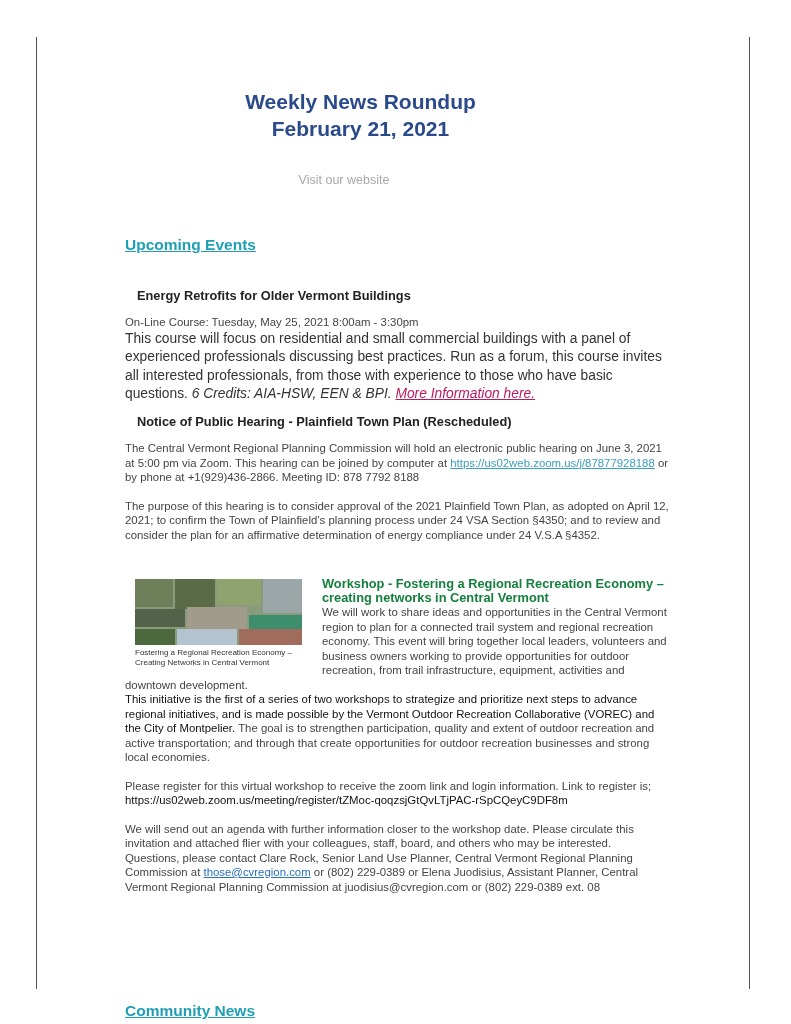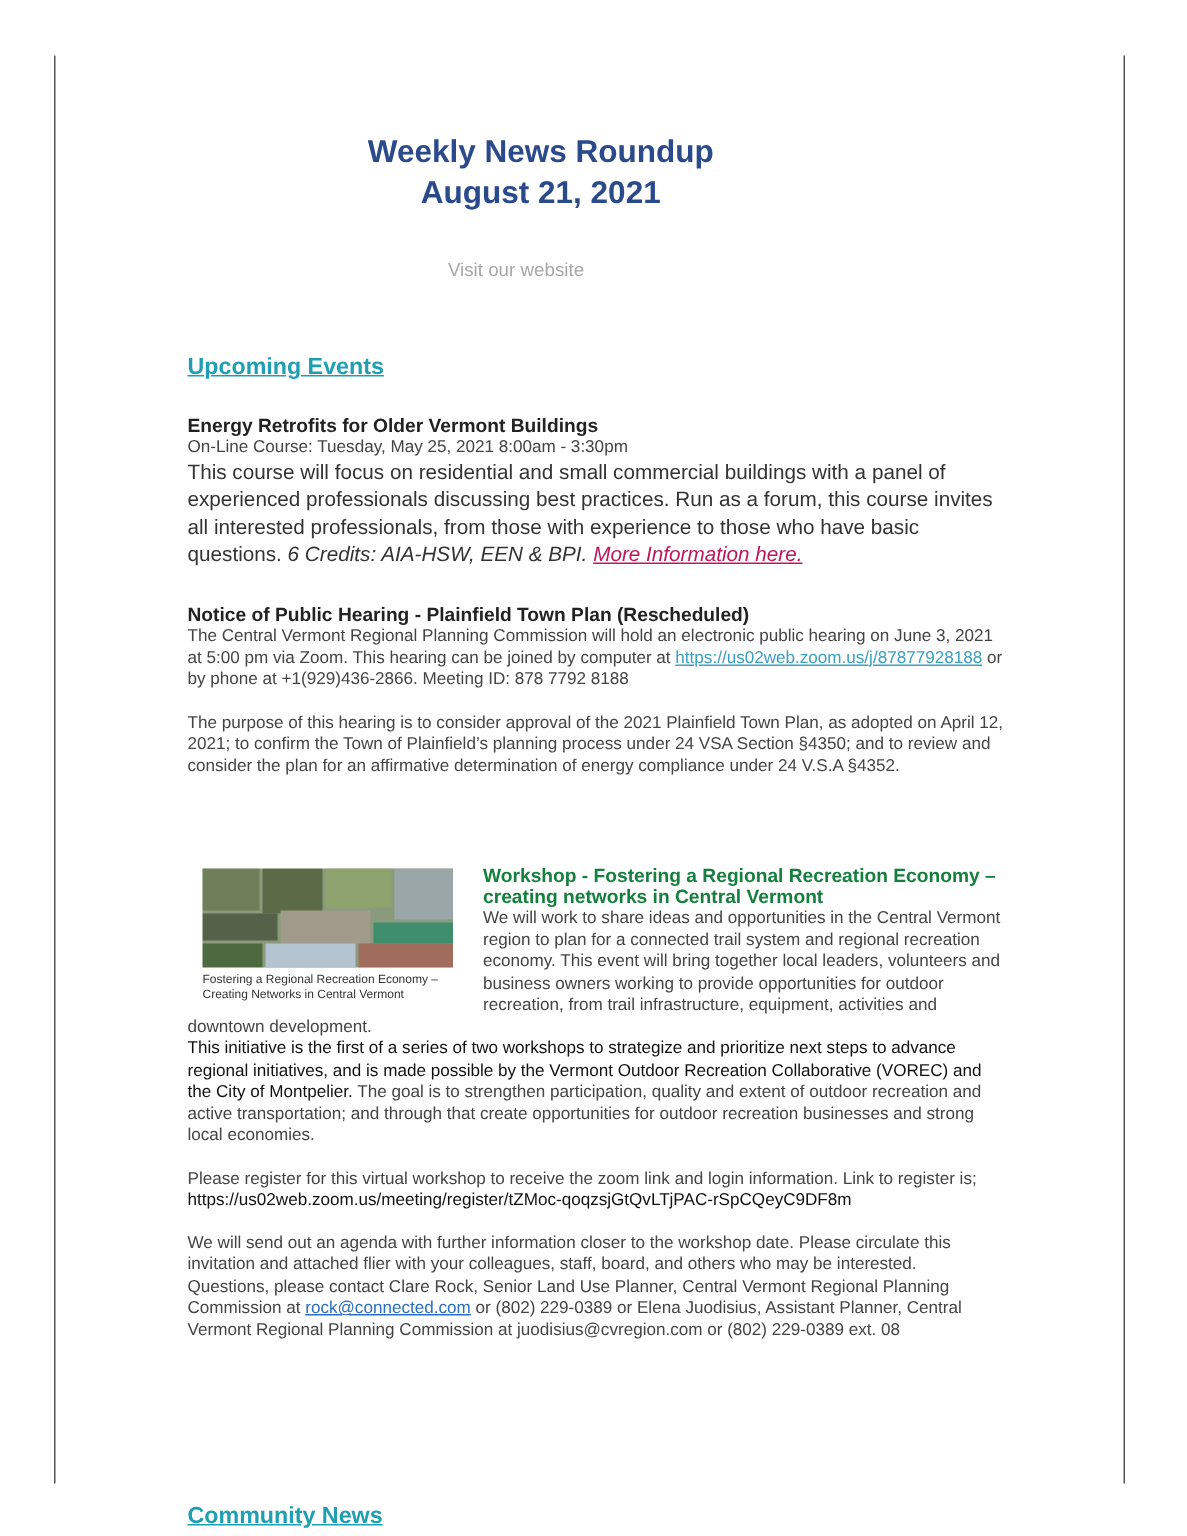--- a/index.html
+++ b/index.html
@@ -5,21 +5,21 @@
   html, body { margin: 0; padding: 0; background: #ffffff; }
   body { width: 791px; height: 1024px; position: relative; overflow: hidden; font-family: "Liberation Sans", sans-serif; color: #333; }
   .frame-line { position: absolute; top: 37px; width: 1px; height: 952px; background: #555; }
   .frame-left { left: 36px; }
   .frame-right { left: 749px; }
   .header { position: absolute; top: 88px; left: 0; width: 721px; text-align: center; }
   .title { color: #2b4a8c; font-weight: bold; font-size: 21px; line-height: 27px; }
   .visit { position: absolute; top: 173px; left: 0; width: 688px; text-align: center; color: #a7a7a7; font-size: 12.5px; }
   .section-heading { position: absolute; left: 125px; color: #1e9fb3; font-weight: bold; font-size: 15.5px; text-decoration: underline; }
   .content { position: absolute; left: 125px; width: 545px; font-family: "Liberation Sans", sans-serif; }
-  .ev-title { font-weight: bold; font-size: 12.8px; color: #222; margin: 0; }
+  .ev-title { font-weight: bold; font-size: 12.8px; color: #222; margin: 12px; }
   .small { font-size: 11.4px; line-height: 14.5px; color: #444; margin: 0; }
   .large { font-size: 13.8px; line-height: 18.5px; color: #333; margin: 0; }
   .dark { color: #111; }
   a.link { color: #3a9fc0; text-decoration: underline; }
   a.link-blue { color: #2a6fc0; text-decoration: underline; }
   a.link-dark { color: #be185d; text-decoration: underline; font-style: italic; }
   .gap { height: 14px; }
   .ws-wrap { position: absolute; left: 125px; top: 577px; width: 548px; }
   .ws-img { float: left; width: 175px; margin: 2px 12px 4px 10px; }
   .ws-photo { width: 167px; height: 66px; position: relative; background: #8a9a7c; overflow: hidden; }
@@ -28,21 +28,21 @@
   .ws-title { font-weight: bold; font-size: 12.8px; line-height: 14px; color: #15803d; margin: 0; }
 </style>
 </head>
 <body>
 
 <div class="frame-line frame-left"></div>
 <div class="frame-line frame-right"></div>
 
 <div class="header">
   <div class="title">Weekly News Roundup</div>
-  <div class="title">August 21, 2021</div>
+  <div class="title">February 21, 2021</div>
 </div>
 <div class="visit">Visit our website</div>
 
 <div class="section-heading" style="top:236px;">Upcoming Events</div>
 
 <div class="content" style="top:276px;">
   <p class="ev-title">Energy Retrofits for Older Vermont Buildings</p>
   <p class="small">On-Line Course:  Tuesday, May 25, 2021 8:00am - 3:30pm</p>
   <p class="large"><span>This course will focus on residential and small commercial buildings with a panel of experienced professionals discussing best practices. Run as a forum, this course invites all interested professionals, from those with experience to those who have basic questions. </span><i>6 Credits: AIA-HSW, EEN &amp; BPI.</i> <a class="link-dark">More Information here.</a></p>
 </div>
@@ -70,16 +70,16 @@
     </div>
     <div class="ws-caption">Fostering a Regional Recreation Economy – Creating Networks in Central Vermont</div>
   </div>
   <p class="ws-title">Workshop - Fostering a Regional Recreation Economy – creating networks in Central Vermont</p>
   <p class="small">We will work to share ideas and opportunities in the Central Vermont region to plan for a connected trail system and regional recreation economy. This event will bring together local leaders, volunteers and business owners working to provide opportunities for outdoor recreation, from trail infrastructure, equipment, activities and downtown development.</p>
   <p class="small"><span class="dark">This initiative is the first of a series of two workshops to strategize and prioritize next steps to advance regional initiatives, and is made possible by the Vermont Outdoor Recreation Collaborative (VOREC) and the City of Montpelier.</span><span> The goal is to strengthen participation, quality and extent of outdoor recreation and active transportation; and through that create opportunities for outdoor recreation businesses and strong local economies.</span></p>
   <div class="gap"></div>
   <p class="small"><span>Please register for this virtual workshop to receive the zoom link and login information. Link to register is; </span><span class="dark">https://us02web.zoom.us/meeting/register/tZMoc-qoqzsjGtQvLTjPAC-rSpCQeyC9DF8m</span></p>
   <div class="gap"></div>
   <p class="small">We will send out an agenda with further information closer to the workshop date. Please circulate this invitation and attached flier with your colleagues, staff, board, and others who may be interested.</p>
-  <p class="small"><span>Questions, please contact Clare Rock, Senior Land Use Planner, Central Vermont Regional Planning Commission at </span><a class="link-blue">rock@connected.com</a><span> or (802) 229-0389 or Elena Juodisius, Assistant Planner, Central Vermont Regional Planning Commission at juodisius@cvregion.com or (802) 229-0389 ext. 08</span></p>
+  <p class="small"><span>Questions, please contact Clare Rock, Senior Land Use Planner, Central Vermont Regional Planning Commission at </span><a class="link-blue">those@cvregion.com</a><span> or (802) 229-0389 or Elena Juodisius, Assistant Planner, Central Vermont Regional Planning Commission at juodisius@cvregion.com or (802) 229-0389 ext. 08</span></p>
 </div>
 
 <div class="section-heading" style="top:1002px;">Community News</div>
 
 </body></html>

